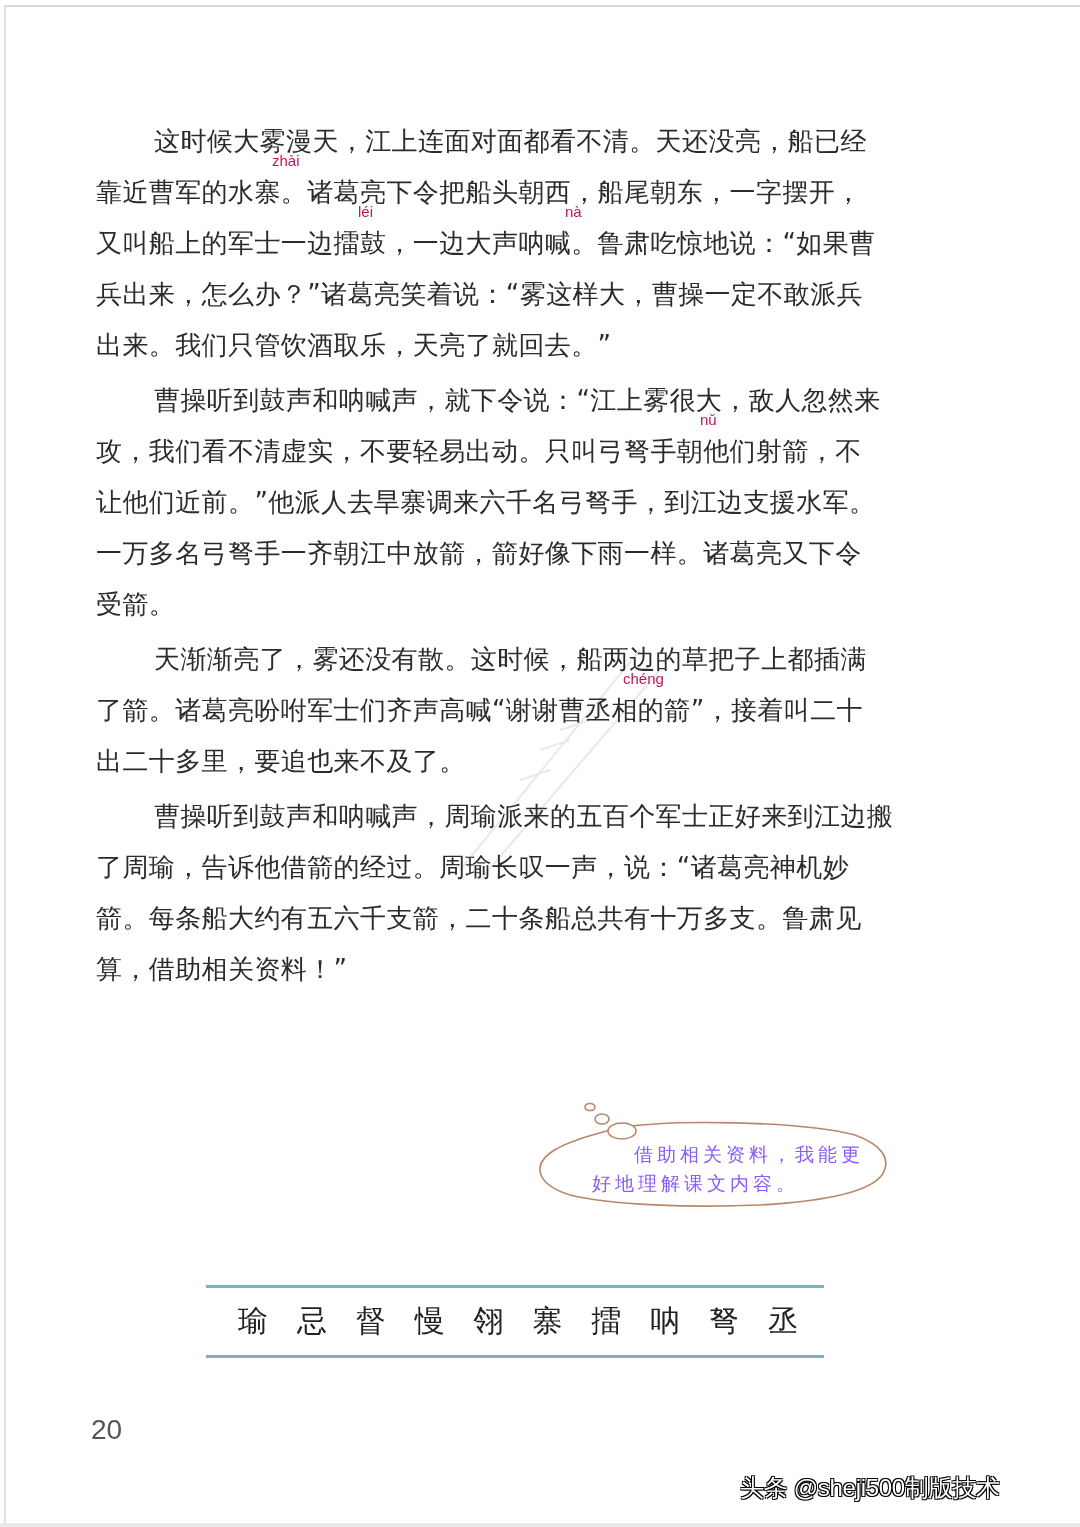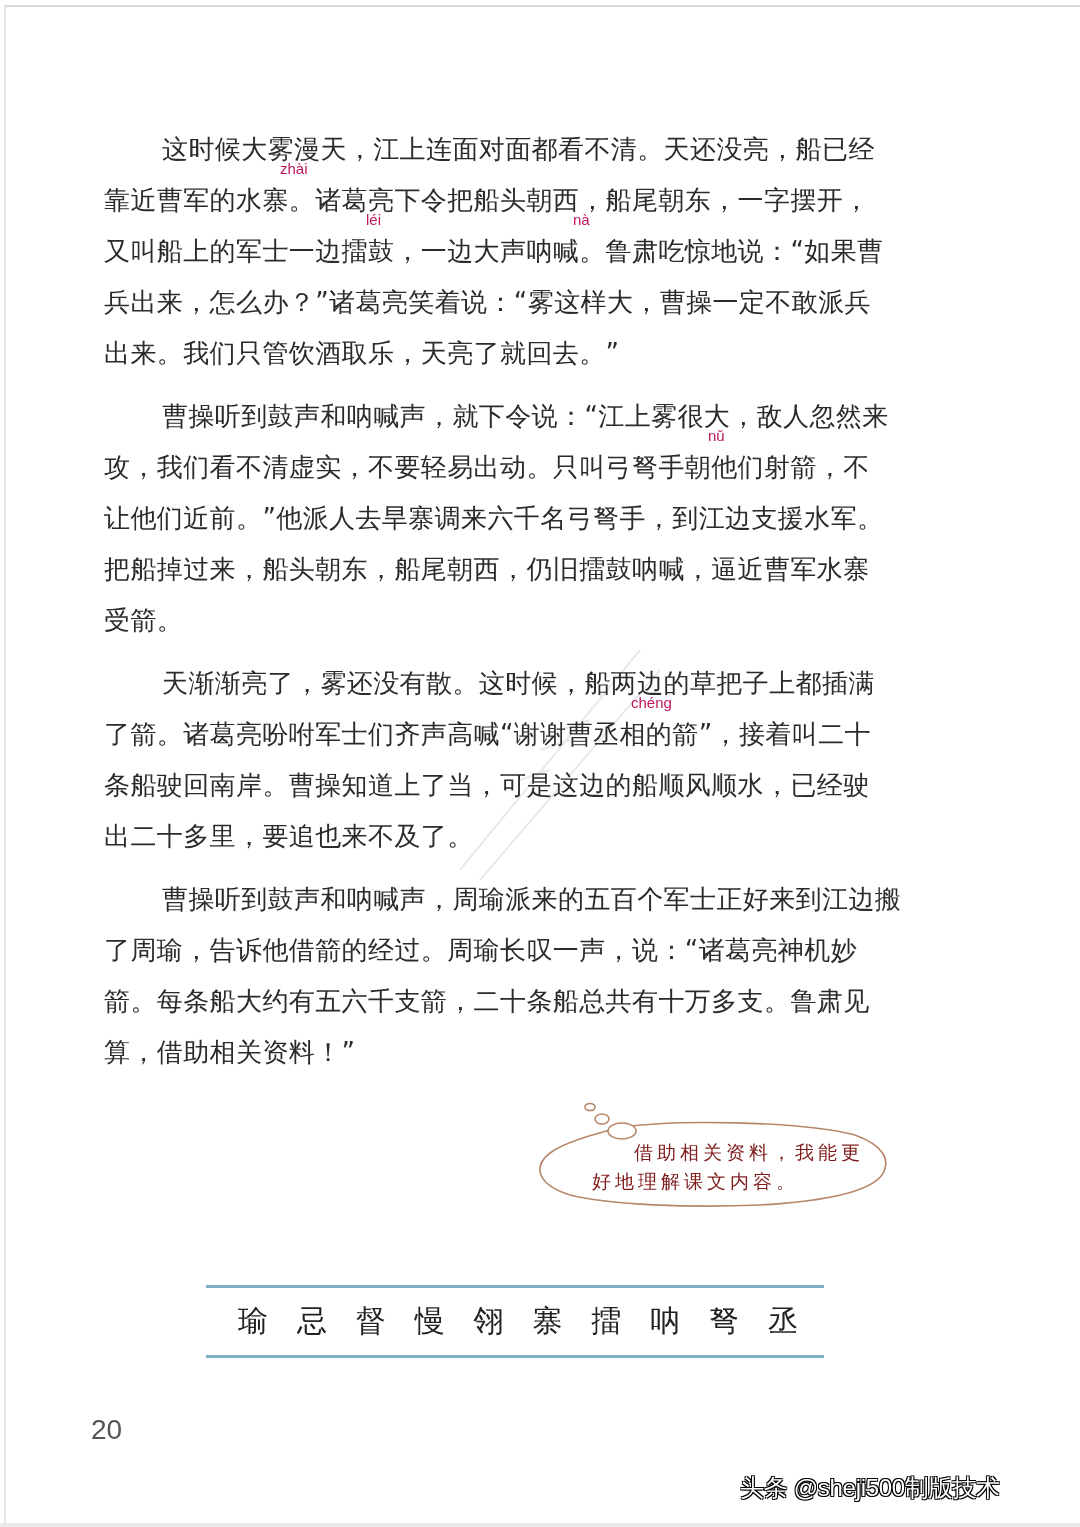--- a/index.html
+++ b/index.html
@@ -12,41 +12,41 @@
   .page-frame {
     position: absolute; left: 4px; top: 5px; right: 0; bottom: 0;
     border-top: 2px solid #d9d9d9; border-left: 2px solid #e2e2e2;
   }
   .bottom-edge {
     position: absolute; left: 0; right: 0; bottom: 0; height: 4px; background: #e9e9e9;
   }
   .body-text {
     position: absolute; left: 92px; top: 112px; width: 846px;
   }
-  .para { margin: 12px; }
+  .para { margin: 4px; }
   .line {
     position: relative; height: 51px; font-size: 26px; line-height: 51px;
     white-space: nowrap; letter-spacing: 0.4px;
     display: flex; justify-content: space-between;
   }
   .line.last { justify-content: flex-start; }
   .line.indent { padding-left: 58px; }
   .para + .para { margin-top: 0; }
   .pinyin {
     position: absolute; font-size: 15px; line-height: 15px; color: #be185d;
     font-family: "Liberation Sans", sans-serif; letter-spacing: 0;
   }
 
   
   .bubble-wrap { position: absolute; left: 530px; top: 1095px; width: 370px; height: 125px; }
   .bubble-wrap svg { position: absolute; left: 0; top: 0; }
   .bubble-text {
     position: absolute; left: 62px; top: 45px; width: 290px;
-    font-family: Liberation Mono, monospace;
-    font-size: 19px; line-height: 29px; color: #7f1d1d; letter-spacing: 4px;
+    font-family: Liberation Serif, serif;
+    font-size: 19px; line-height: 29px; color: #8b5cf6; letter-spacing: 4px;
   }
   .bubble-text .l1 { padding-left: 42px; display: block; }
 
   
   .vocab { position: absolute; left: 206px; top: 1285px; width: 618px; height: 72px; }
   .vocab .rule { position: absolute; left: 0; width: 618px; height: 3px; background: #7fb0c2; }
   .vocab .rule.top { top: 0; }
   .vocab .rule.bot { top: 70px; }
   .vocab .chars {
     position: absolute; left: 32px; top: 16px; width: 560px;
@@ -112,37 +112,34 @@
         <span>曹操听到鼓声和呐喊声，就下令说：“江上雾很大，敌人忽然来</span>
       </div>
     <div class="line">
       <span class="pinyin" style="left:604px;top:-14px;">nǔ</span>
       <span>攻，我们看不清虚实，不要轻易出动。只叫弓弩手朝他们射箭，不</span>
       </div>
     <div class="line">
         <span>让他们近前。”他派人去旱寨调来六千名弓弩手，到江边支援水军。</span>
       </div>
     <div class="line">
-        <span>把船掉过来，船头朝东，船尾朝西，仍旧擂鼓呐喊，逼近曹军水寨</span>
+        <span>一万多名弓弩手一齐朝江中放箭，箭好像下雨一样。诸葛亮又下令</span>
       </div>
     <div class="line last">
         <span>受箭。</span>
       </div>
   </div>
 
   <div class="para">
     <div class="line indent">
         <span>天渐渐亮了，雾还没有散。这时候，船两边的草把子上都插满</span>
       </div>
     <div class="line">
       <span class="pinyin" style="left:527px;top:-14px;">chéng</span>
       <span>了箭。诸葛亮吩咐军士们齐声高喊“谢谢曹丞相的箭”，接着叫二十</span>
-      </div>
-    <div class="line">
-        <span>条船驶回南岸。曹操知道上了当，可是这边的船顺风顺水，已经驶</span>
       </div>
     <div class="line last">
         <span>出二十多里，要追也来不及了。</span>
       </div>
   </div>
 
   <div class="para">
     <div class="line indent">
         <span>曹操听到鼓声和呐喊声，周瑜派来的五百个军士正好来到江边搬</span>
       </div>

